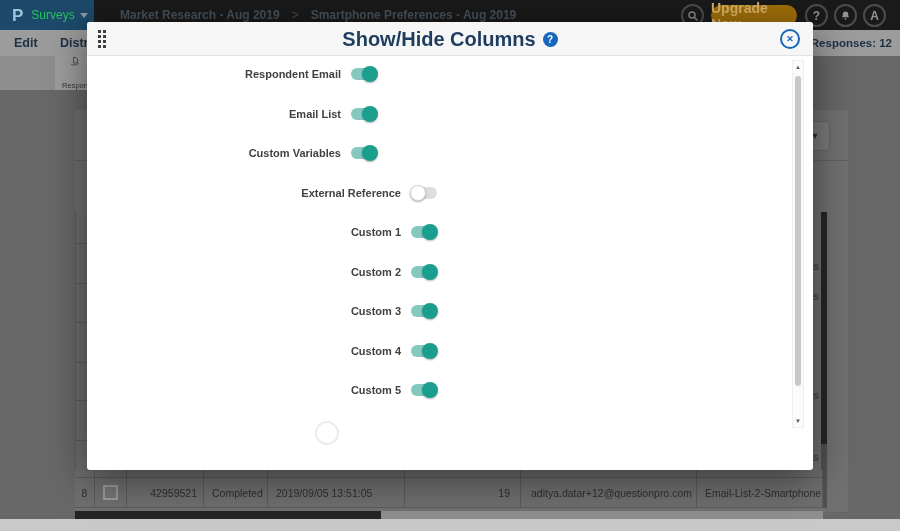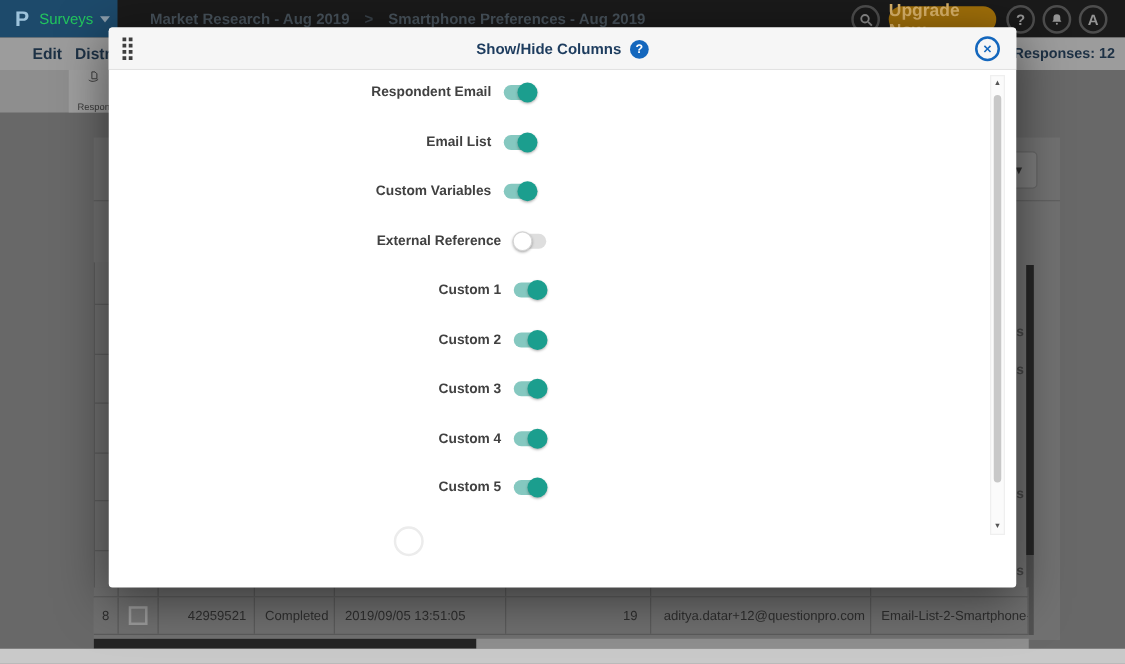--- a/index.html
+++ b/index.html
@@ -15,21 +15,21 @@
   .crumbs{position:absolute;left:120px;top:0;height:30px;display:flex;align-items:center;gap:12px;font-size:12px;font-weight:bold;color:#47525b}
   .crumb-sep{color:#39424a;font-weight:bold}
   .tb-circle{position:absolute;top:4px;width:23px;height:23px;border:2px solid #4d4d4d;border-radius:50%;display:flex;align-items:center;justify-content:center;color:#949494;font-size:12px;font-weight:bold}
   .search-circ{left:681px}
   .help-circ{left:805px}
   .bell-circ{left:834px}
   .avatar-circ{left:863px}
   .upgrade{position:absolute;left:711px;top:5px;width:86px;height:21px;background:#a06f09;border-radius:11px;display:flex;align-items:center;justify-content:center;color:#d9b269;font-size:14px;font-weight:bold}
 
   .tabbar{position:absolute;left:0;top:30px;width:900px;height:26px;background:#9c9c9c}
-  .tab-edit{position:absolute;left:26px;top:6px;font-size:12.5px;font-weight:bold;color:#1d3145}
+  .tab-edit{position:absolute;left:14px;top:6px;font-size:12.5px;font-weight:bold;color:#1d3145}
   .tab-dist{position:absolute;left:60px;top:6px;font-size:12.5px;font-weight:bold;color:#1d3145;white-space:nowrap}
   .resp-count{position:absolute;right:8px;top:7px;font-size:11.5px;font-weight:bold;color:#1d3145}
 
   .subnav{position:absolute;left:0;top:56px;width:300px;height:34px;background:#8e8e8e}
   .subnav-sel{position:absolute;left:55px;top:56px;width:40px;height:34px;background:#9e9e9e;display:flex;flex-direction:column;align-items:center;justify-content:center;gap:13px;overflow:hidden}
   .subnav-sel .lbl{font-size:7.5px;color:#383838;white-space:nowrap}
 
   .card{position:absolute;left:75px;top:110px;width:773px;height:402px;background:#717171}
   .card-heading{position:absolute;left:20px;top:17px;font-size:15px;font-weight:bold;color:#273642}
   .card-sep{position:absolute;left:0;top:50px;width:773px;border-top:1px solid #616161}
@@ -60,26 +60,26 @@
   .hscroll{position:absolute;left:75px;top:511px;width:748px;height:8px;background:#8f8f8f}
   .hscroll .thumb{position:absolute;left:0;top:0;width:306px;height:8px;background:#242424}
   .bottom-strip{position:absolute;left:0;top:519px;width:900px;height:12px;background:#c9c9c9}
 
   
   .modal{position:absolute;left:87px;top:22px;width:726px;height:448px;background:#fff;border-radius:3px;box-shadow:0 8px 40px rgba(0,0,0,.5);z-index:10}
   .mhead{position:absolute;left:0;top:0;width:726px;height:34px;background:#f6f6f6;border-bottom:1px solid #e2e2e2;border-radius:3px 3px 0 0}
   .dots{position:absolute;left:11px;top:8px;display:grid;grid-template-columns:repeat(2,3px);grid-auto-rows:3px;gap:2px;cursor:move}
   .dots i{background:#3e3e3e}
   .mtitle-wrap{height:34px;display:flex;align-items:center;justify-content:center;gap:7px}
-  .mtitle{font-size:12px;font-weight:bold;color:#1d3c5e}
+  .mtitle{font-size:20px;font-weight:bold;color:#1d3c5e}
   .mhelp{width:15px;height:15px;border-radius:50%;background:#1467bd;color:#fff;font-size:10px;font-weight:bold;display:flex;align-items:center;justify-content:center}
   .mclose{position:absolute;right:13px;top:7px;width:20px;height:20px;border:2px solid #1467bd;border-radius:50%;color:#1467bd;font-size:9px;font-weight:bold;display:flex;align-items:center;justify-content:center;cursor:pointer}
 
   .toggle-list{position:absolute;left:0;top:43px}
-  .toggle-row{display:flex;align-items:center;justify-content:flex-end;height:18px;margin-bottom:21.5px;width:342px}
+  .toggle-row{display:flex;align-items:center;justify-content:flex-end;height:18px;margin-bottom:21.5px;width:290px}
   .toggle-row.indent{width:350px}
   .toggle-label{font-size:11px;font-weight:bold;color:#414141;margin-right:10px;white-space:nowrap}
   .switch{position:relative;width:26px;height:12px;border-radius:6px;background:#85c8c0;flex:0 0 auto;cursor:pointer}
   .switch .knob{position:absolute;top:-2px;right:-1px;width:16px;height:16px;border-radius:50%;background:#1b9e8e;box-shadow:0 1px 2px rgba(0,0,0,.3)}
   .switch.off{background:#dedede}
   .switch.off .knob{right:auto;left:-1px;background:#fff;border:1px solid #d4d4d4}
 
   .mscroll{position:absolute;left:705px;top:38px;width:12px;height:368px;background:#fbfbfb;border:1px solid #efefef}
   .mscroll .arr{position:absolute;left:0;width:10px;text-align:center;font-size:6px;color:#555}
   .mscroll .up{top:3px}

